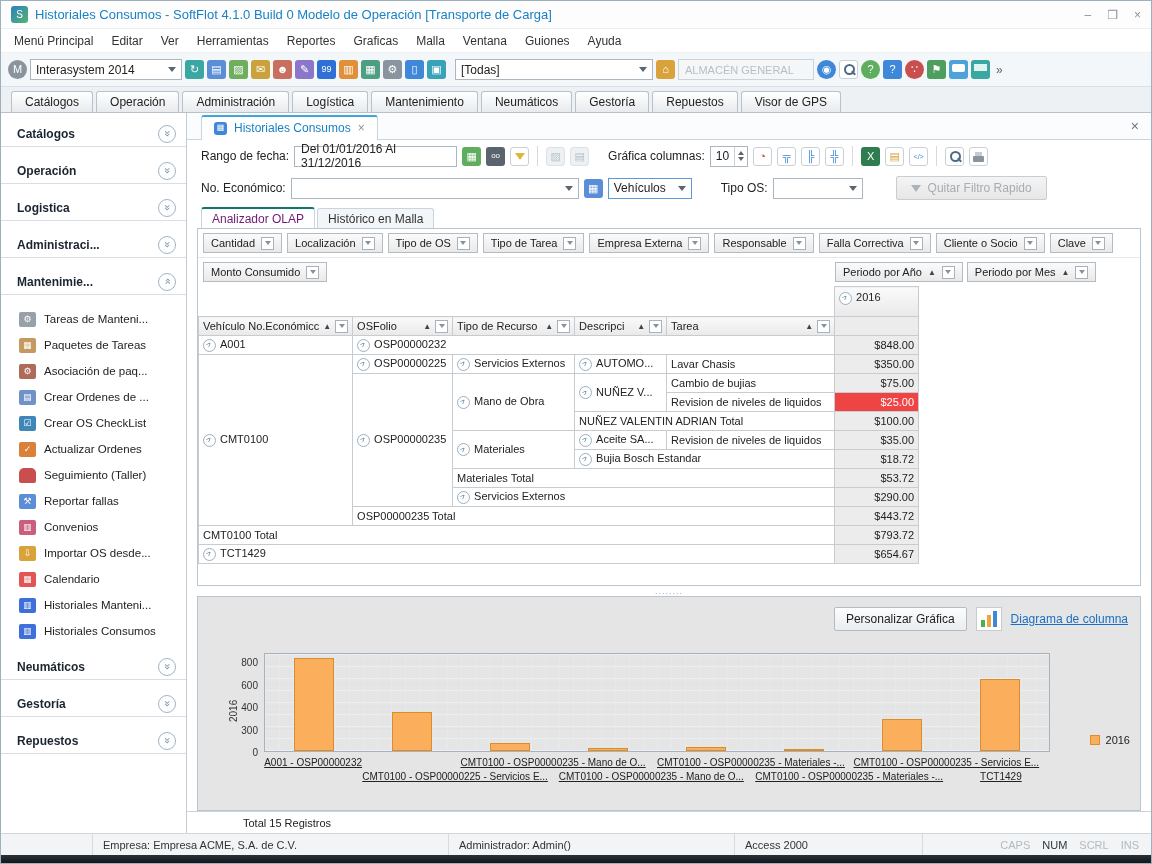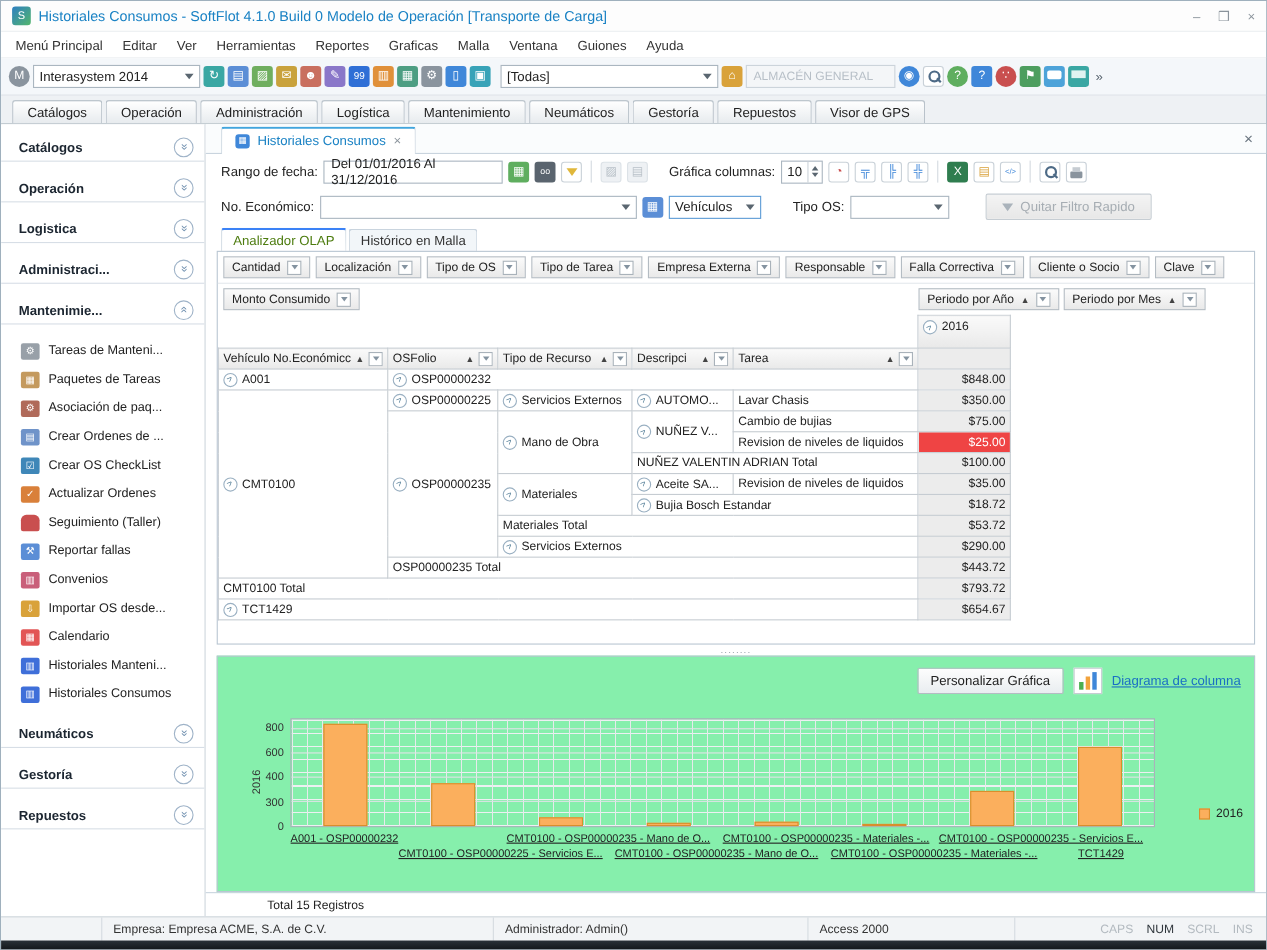--- a/index.html
+++ b/index.html
@@ -67,21 +67,21 @@
 .frow{display:flex;align-items:center;gap:5px;padding:0 14px;flex:0 0 auto;height:32px;}
 .lbl{color:#222;white-space:nowrap;}
 .spinbox{display:inline-flex;background:#fff;border:1px solid #aab6c0;height:21px;align-items:center;padding-left:5px;flex:0 0 auto;}
 .spin-btns{display:inline-flex;flex-direction:column;justify-content:center;gap:2px;border-left:1px solid #ccd3d9;margin-left:5px;padding:0 3px;height:100%;}
 .spin-btns i{display:block;width:0;height:0;border-left:3px solid transparent;border-right:3px solid transparent;}
 .spin-btns i.up{border-bottom:4px solid #5a6670;}
 .spin-btns i.dn{border-top:4px solid #5a6670;}
 .btn-disabled{background:linear-gradient(#f4f4f4,#e7e7e7);border:1px solid #c6cdd3;color:#a6adb3;height:24px;display:inline-flex;align-items:center;gap:7px;padding:0 14px;border-radius:2px;white-space:nowrap;}
 .olap-tabs{height:24px;display:flex;gap:2px;padding:0 14px;align-items:flex-end;flex:0 0 auto;}
 .otab{padding:3px 10px;font-size:12px;border:1px solid #c9d4de;border-bottom:none;border-radius:3px 3px 0 0;background:#f2f6f9;color:#333;margin-bottom:-1px;white-space:nowrap;}
-.otab.active{background:#fff;color:#4d7c0f;border-top:2px solid #3b82f6;}
+.otab.active{background:#fff;color:#701a75;border-top:2px solid #0f766e;}
 
 
 .olap{flex:1;margin:0 10px;border:1px solid #b9c6d2;display:flex;flex-direction:column;min-height:0;background:#fff;}
 .chips{display:flex;gap:5px;padding:4px 5px;border-bottom:1px solid #e4e9ed;flex:0 0 auto;}
 .chip{display:inline-flex;align-items:center;gap:6px;height:20px;padding:0 7px;background:linear-gradient(#fbfbfb,#e9e9e9);border:1px solid #b4bcc3;font-size:11px;color:#222;white-space:nowrap;flex:0 0 auto;}
 .fbox{width:13px;height:13px;border:1px solid #a9b2ba;background:#fff;display:inline-flex;align-items:center;justify-content:center;flex:0 0 auto;}
 .fbox::after{content:"";width:0;height:0;border-left:3px solid transparent;border-right:3px solid transparent;border-top:4px solid #8493a0;}
 .sort{font-size:8px;color:#444;}
 .fields-row{position:relative;height:28px;padding:4px 5px;flex:0 0 auto;}
 .fields-right{position:absolute;left:637px;top:4px;display:flex;gap:4px;}
@@ -97,21 +97,21 @@
 .hflex{display:flex;align-items:center;gap:4px;overflow:hidden;}
 .htxt{overflow:hidden;white-space:nowrap;flex:1 1 auto;}
 .exp{width:13px;height:13px;border:1px solid #9ab0c2;border-radius:50%;display:inline-flex;align-items:center;justify-content:center;background:#fff;color:#4e7a94;margin-right:4px;flex:0 0 auto;vertical-align:middle;}
 .exp i{font-style:normal;font-size:8px;transform:rotate(-45deg);display:inline-block;line-height:1;}
 
 
 .splitter{height:10px;display:flex;align-items:center;justify-content:center;flex:0 0 auto;}
 .splitter::after{content:"........";color:#9aa4ad;font-size:9px;letter-spacing:1px;line-height:0;}
 
 
-.chartp{height:215px;margin:0 10px;border:1px solid #b9c6d2;position:relative;background:#86efac;flex:0 0 auto;}
+.chartp{height:215px;margin:0 10px;border:1px solid #b9c6d2;position:relative;background:#e5e5e5;flex:0 0 auto;}
 .chart-toolbar{position:absolute;top:10px;right:12px;display:flex;align-items:center;gap:9px;z-index:2;}
 .btn{background:linear-gradient(#fdfdfd,#e9edf0);border:1px solid #b4bcc3;height:24px;padding:0 11px;display:inline-flex;align-items:center;color:#222;border-radius:2px;white-space:nowrap;}
 .chart-ico{width:26px;height:24px;background:#fff;border:1px solid #c6ccd2;display:inline-flex;align-items:flex-end;justify-content:center;gap:2px;padding:3px;}
 .chart-ico i{width:4px;display:block;}
 .link{color:#1a6fc4;text-decoration:underline;white-space:nowrap;}
 .ylab-rot{position:absolute;left:30px;top:125px;transform:rotate(-90deg);transform-origin:left top;font-size:10px;color:#333;}
 .yticks{position:absolute;left:36px;width:26px;top:56px;bottom:58px;}
 .ytick{position:absolute;right:2px;transform:translateY(50%);font-size:10px;color:#333;}
 .plot{position:absolute;left:66px;right:90px;top:56px;bottom:58px;border:1px solid #a9b2ba;background-image:repeating-linear-gradient(to right,#e7eaec 0,#e7eaec 1px,transparent 1px,transparent 14px),repeating-linear-gradient(to top,#edf0f2 0,#edf0f2 1px,transparent 1px,transparent 12px);}
 .hgrid{position:absolute;left:0;right:0;height:1px;background:#dfe3e6;z-index:0;}

